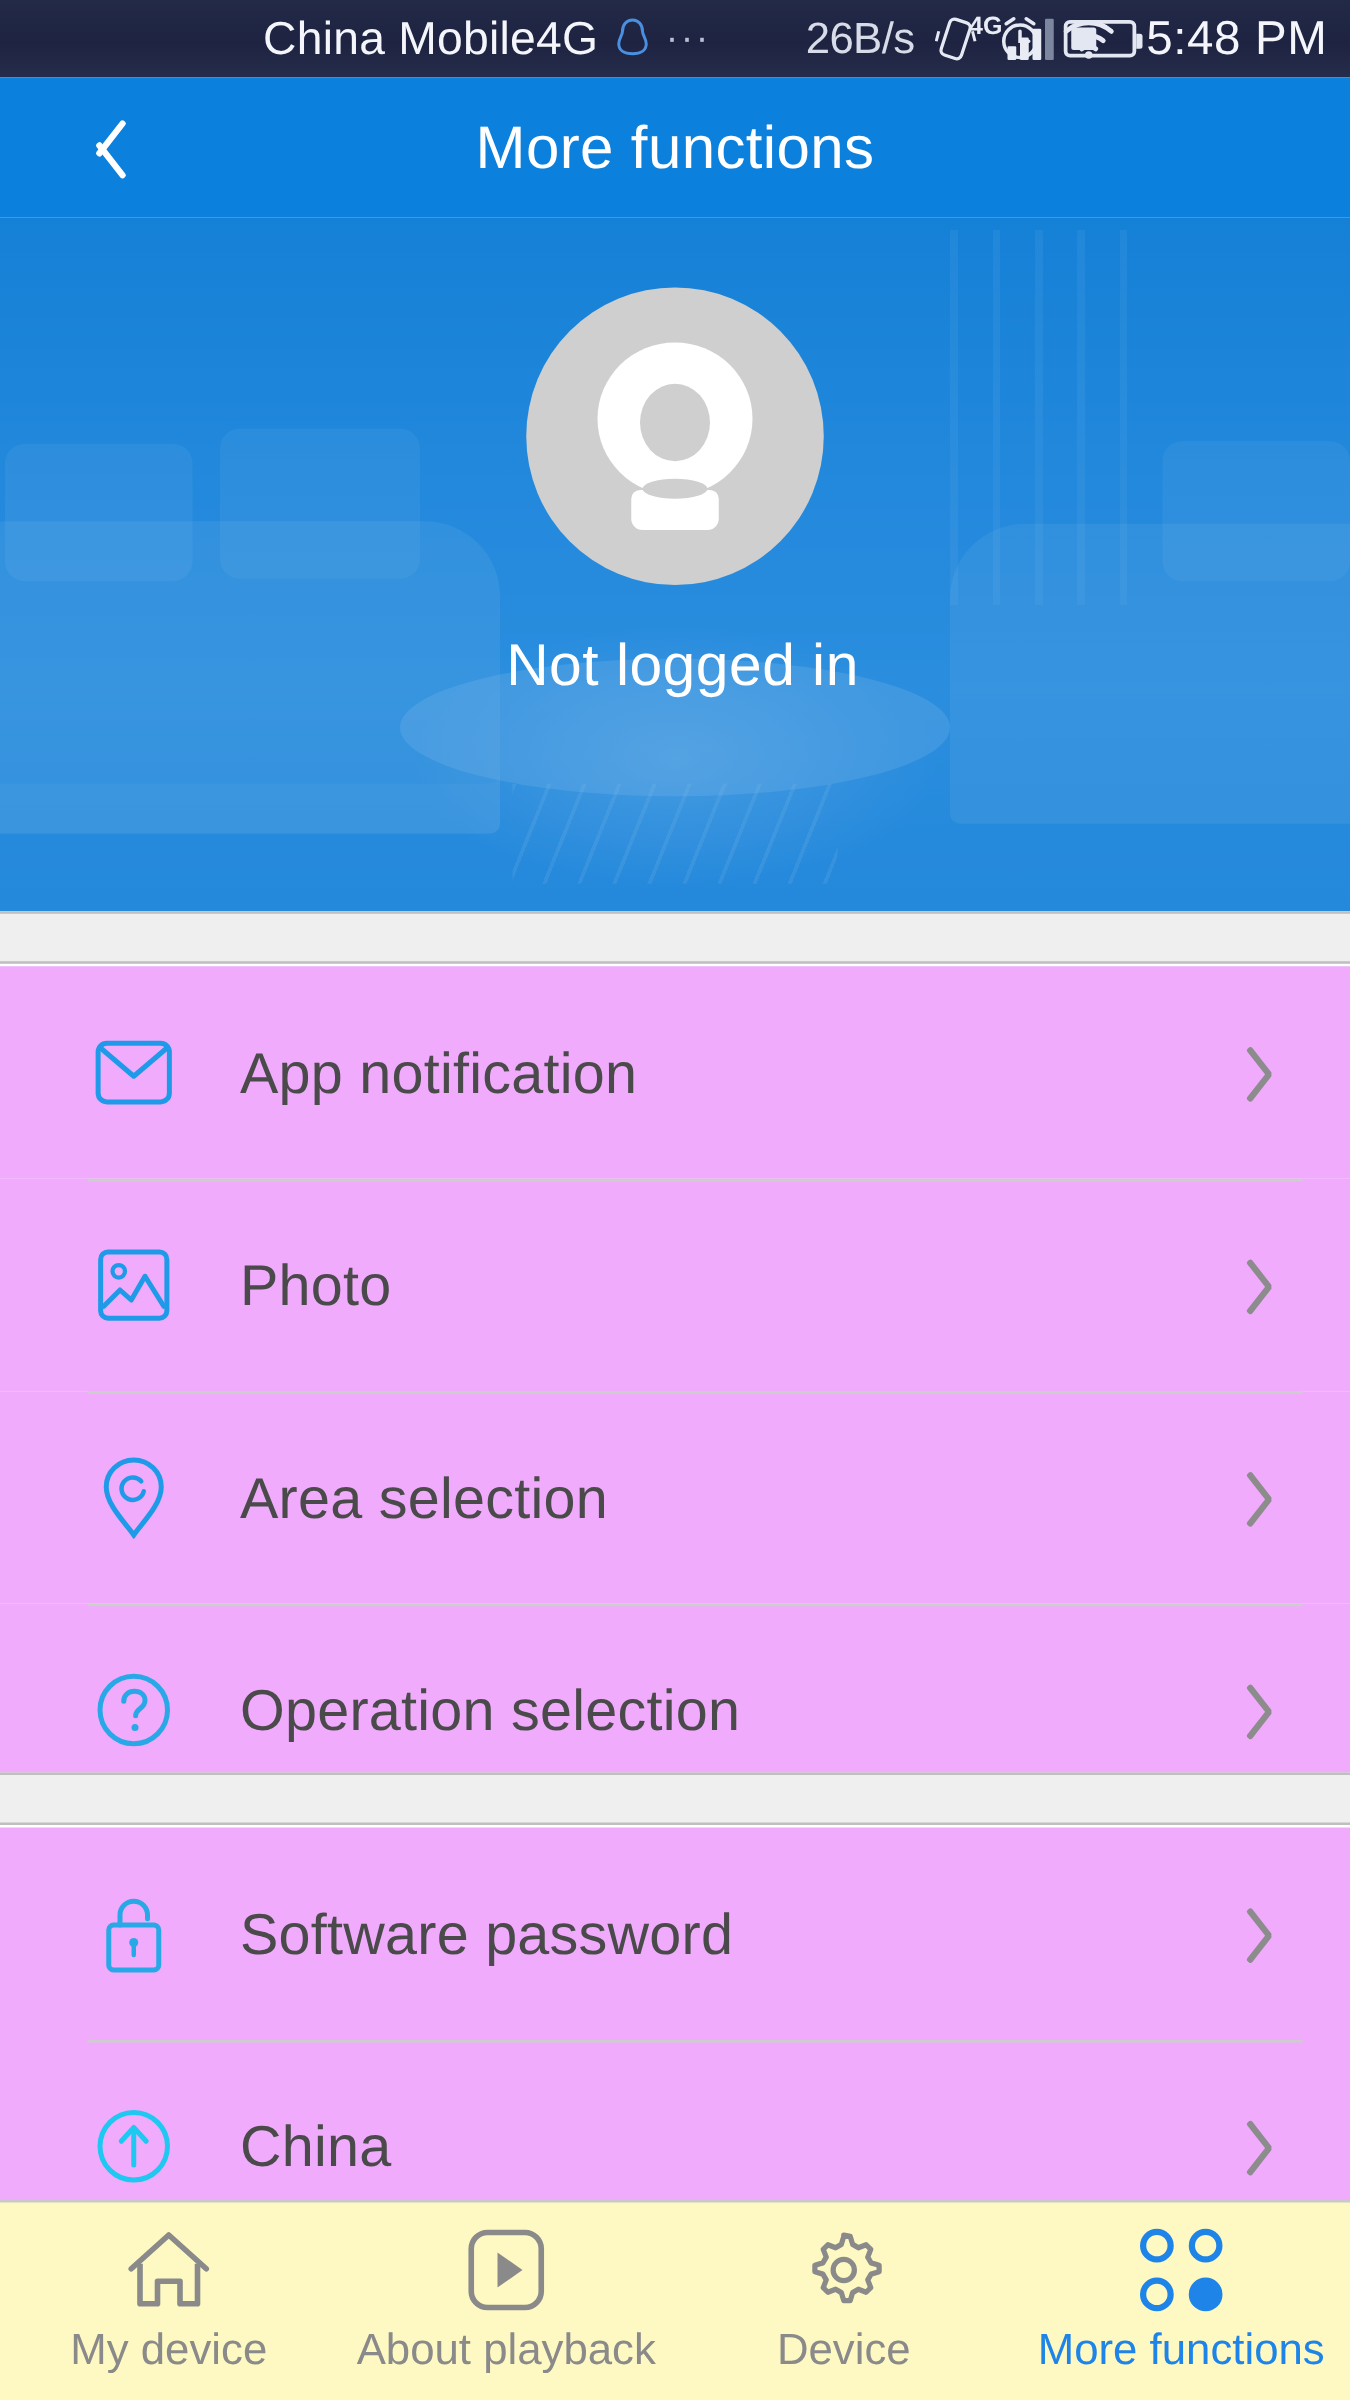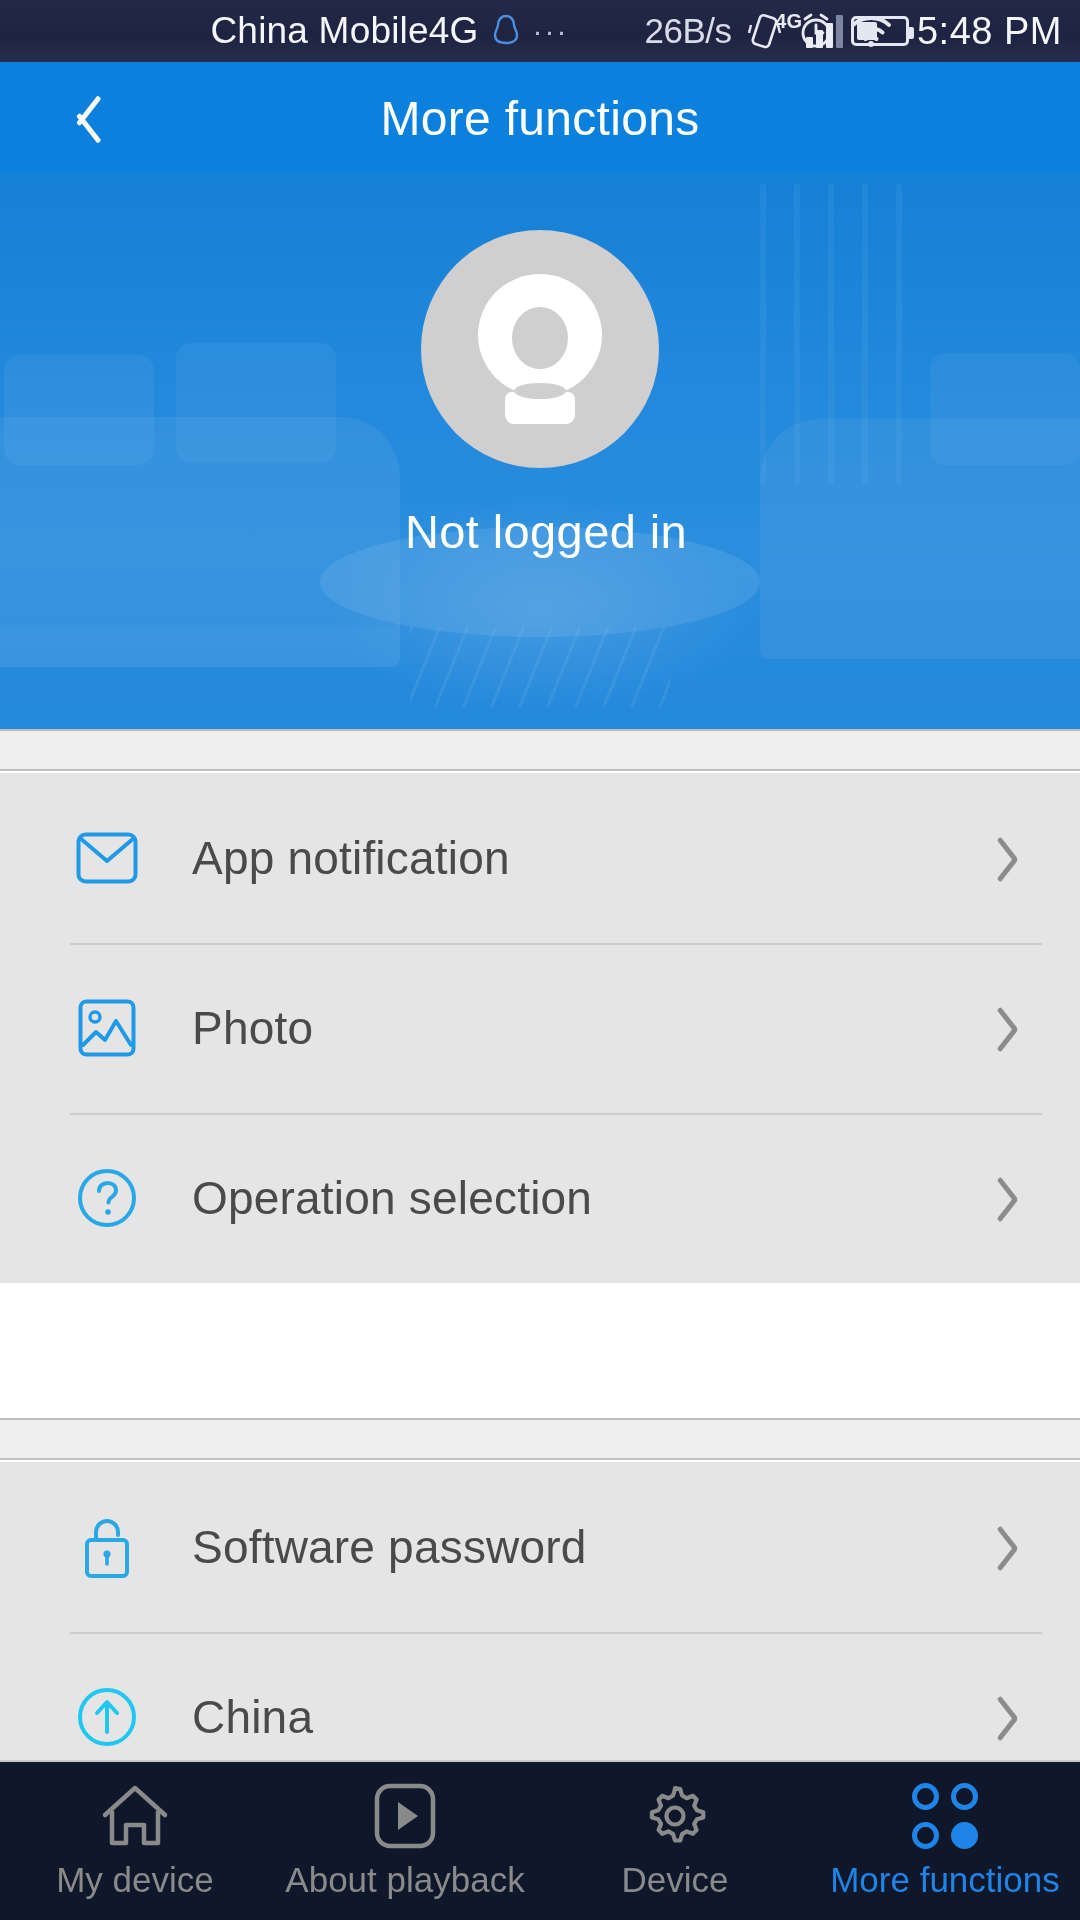--- a/index.html
+++ b/index.html
@@ -121,21 +121,21 @@
   }
   .gap.g1 { position:absolute; top:729px; left:0; }
   .gap.g2 { position:absolute; top:1418px; left:0; }
 
   .list { position:absolute; left:0; width:1080px; background:#fdfdfd; }
   .list.l1 { top:773px; }
   .list.l2 { top:1462px; }
 
   .row {
     position:relative; height:170px; display:flex; align-items:center;
-    background:#e5e5e5; padding-left:70px; padding-right:36px;
+    background:#f0abfc; padding-left:70px; padding-right:36px;
   }
   .row + .row:before {
     content:""; position:absolute; top:0; left:70px; right:38px;
     height:2px; background:#cdcdcd;
   }
   .row-icon { width:74px; display:flex; align-items:center; justify-content:center; }
   .row-label {
     flex:1; margin-left:48px; font-size:46px; color:#4a4a4a; letter-spacing:.2px;
   }
   .chev {
@@ -146,21 +146,21 @@
     background:#8c8c8c; border-radius:2px;
   }
   .chev:before { top:-1px; transform:rotate(-38deg); transform-origin:bottom left; }
   .chev:after  { top:22px; transform:rotate(38deg); transform-origin:top left; }
 
   svg.i { display:block; }
 
   
   .tabbar {
     position:absolute; bottom:0; left:0; width:1080px; height:160px;
-    background:#0f172a; border-top:2px solid #c9c9c9;
+    background:#fef9c3; border-top:2px solid #c9c9c9;
     display:flex; align-items:center;
   }
   .tab { flex:1; height:160px; display:flex; flex-direction:column; align-items:center; justify-content:center; gap:10px; }
   .tab-label { font-size:35px; color:#8a8a8a; }
   .tab.active .tab-label { color:#1f84e8; }
   .tab-ico { height:68px; display:flex; align-items:center; justify-content:center; }
 
   .dots4 { width:66px; height:66px; position:relative; }
   .dots4 b { position:absolute; width:27px; height:27px; border-radius:50%; border:5px solid #1f84e8; box-sizing:border-box; }
   .dots4 b:nth-child(1){ left:0; top:0; }
@@ -273,20 +273,30 @@
         <svg class="i" width="58" height="58" viewBox="0 0 58 58">
           <rect x="2.5" y="2.5" width="53" height="53" rx="6" fill="none" stroke="#1f9ae8" stroke-width="4"></rect>
           <circle cx="17" cy="18" r="5" fill="none" stroke="#1f9ae8" stroke-width="3.4"></circle>
           <path d="M5 46 L18 33 L27 41 L38 22 L53 46" fill="none" stroke="#1f9ae8" stroke-width="4" stroke-linejoin="round" stroke-linecap="round"></path>
         </svg>
       </span>
       <span class="row-label">Photo</span>
       <span class="chev"></span>
     </div>
 
+    <div class="row">
+      <span class="row-icon">
+        <svg class="i" width="54" height="66" viewBox="0 0 54 66">
+          <path d="M27 3c12 0 22 9.5 22 21.5C49 39 33 54 27 63 21 54 5 39 5 24.5 5 12.5 15 3 27 3z" fill="none" stroke="#1f9ae8" stroke-width="4"></path>
+          <path d="M33 20a9 9 0 1 0 2 8" fill="none" stroke="#1f9ae8" stroke-width="3.6" stroke-linecap="round"></path>
+        </svg>
+      </span>
+      <span class="row-label">Area selection</span>
+      <span class="chev"></span>
+    </div>
 
     <div class="row">
       <span class="row-icon">
         <svg class="i" width="60" height="60" viewBox="0 0 60 60">
           <circle cx="30" cy="30" r="27" fill="none" stroke="#29a8e8" stroke-width="4"></circle>
           <path d="M22 23c0-5 4-8 8.5-8 5 0 8.5 3 8.5 7.5 0 6-7.5 6.5-7.5 12" fill="none" stroke="#29a8e8" stroke-width="4" stroke-linecap="round"></path>
           <circle cx="31" cy="44" r="2.8" fill="#29a8e8"></circle>
         </svg>
       </span>
       <span class="row-label">Operation selection</span>

